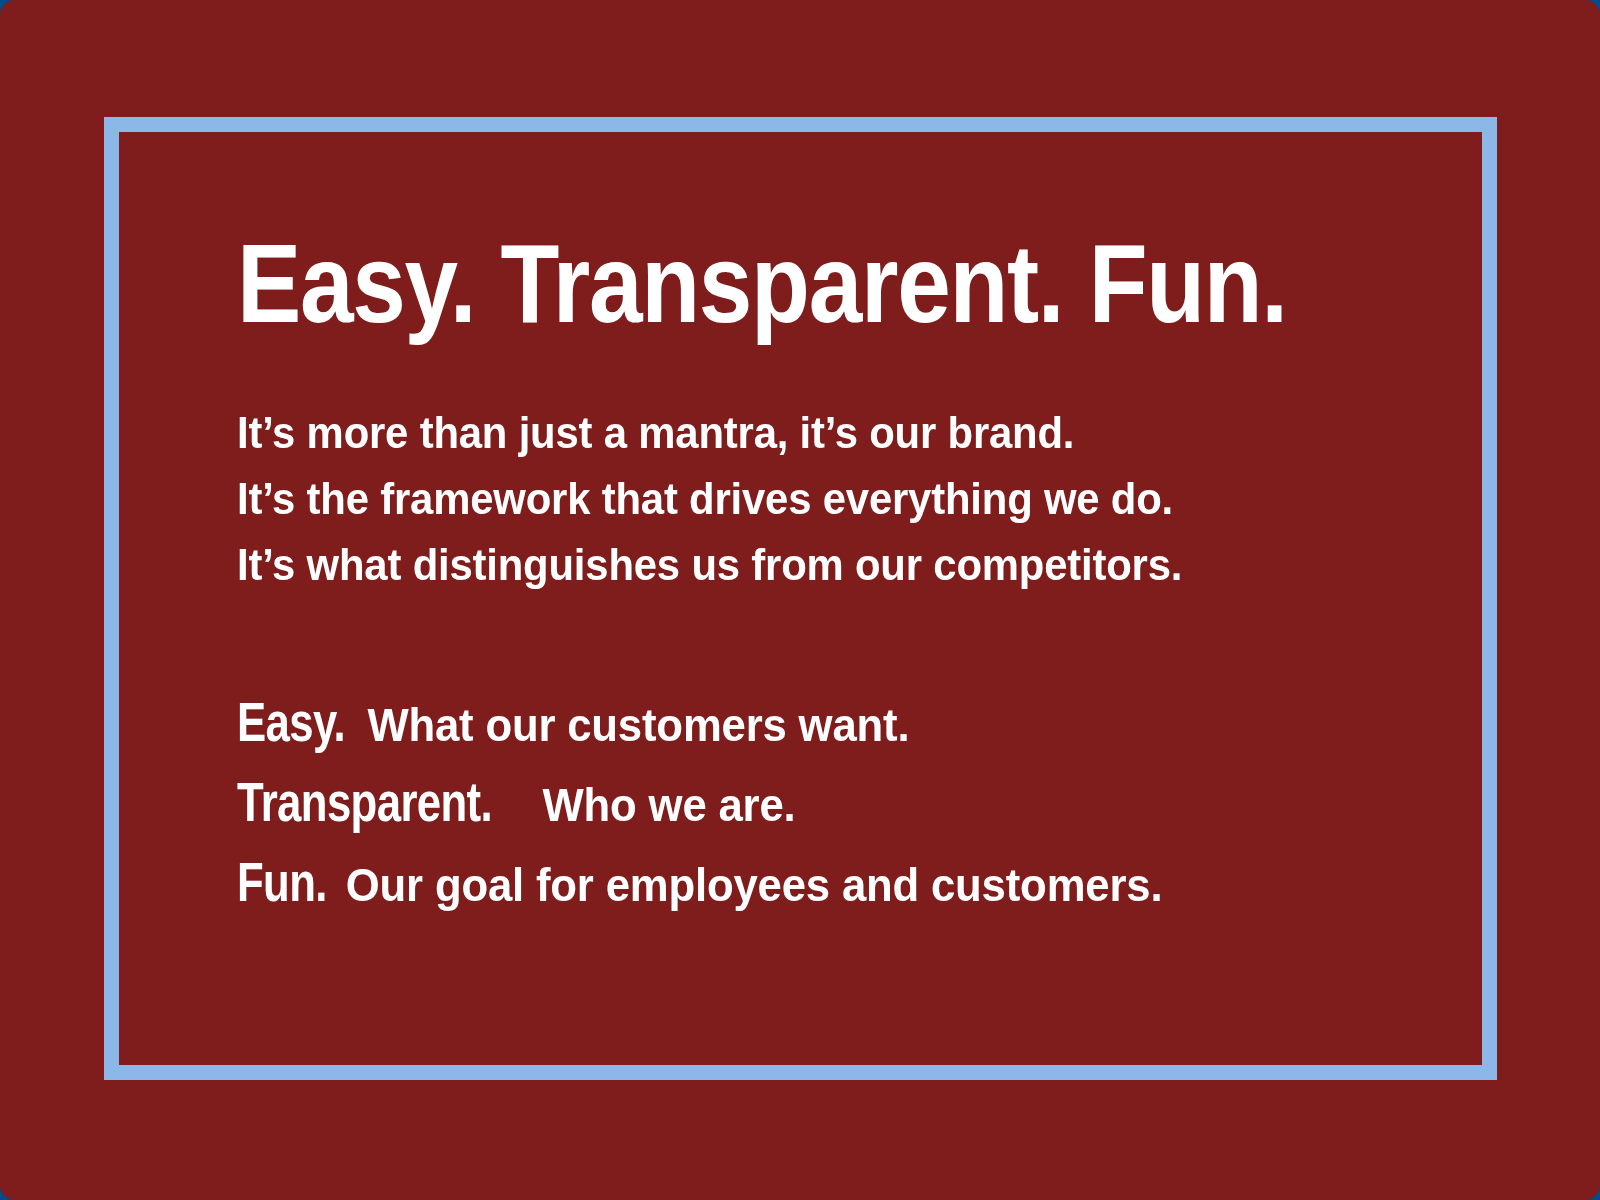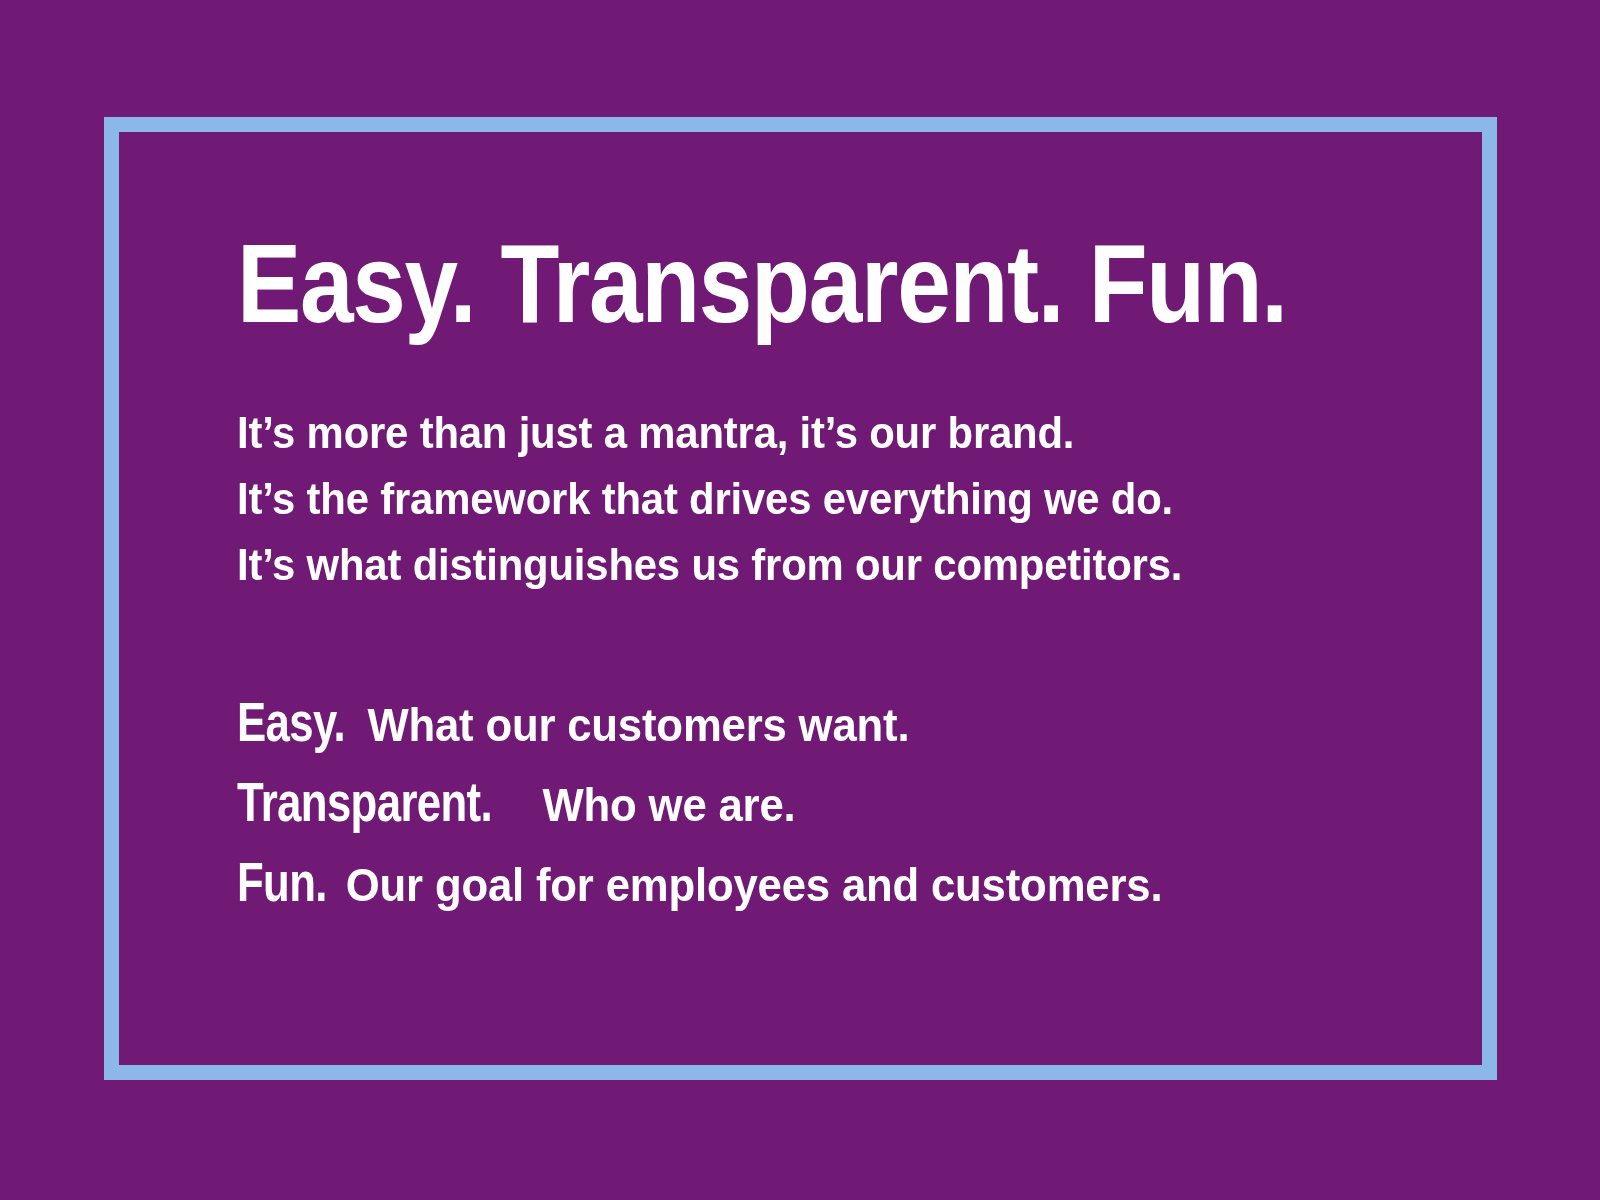--- a/index.html
+++ b/index.html
@@ -114,21 +114,21 @@
   .value-desc {
     font-size: 47px;
     font-weight: 600;
     letter-spacing: -0.2px;
     padding-left: 2px;
   }
 </style>
 </head>
 <body style="background: rgb(4, 75, 139);">
 
-<div id="slide" style="background: #701a75;">
+<div id="slide" style="background: #7f1d1d; border-radius: 15px;">
 
   <div id="frame" style="border-color: rgb(139, 184, 232);"></div>
 
   <div id="content" style="color: rgb(255, 255, 255);">
 
     <h1 class="headline">Easy. Transparent. Fun.</h1>
 
     <div class="para">
       <span class="line">It’s more than just a mantra, it’s our brand.</span>
       <span class="line">It’s the framework that drives everything we do.</span>

